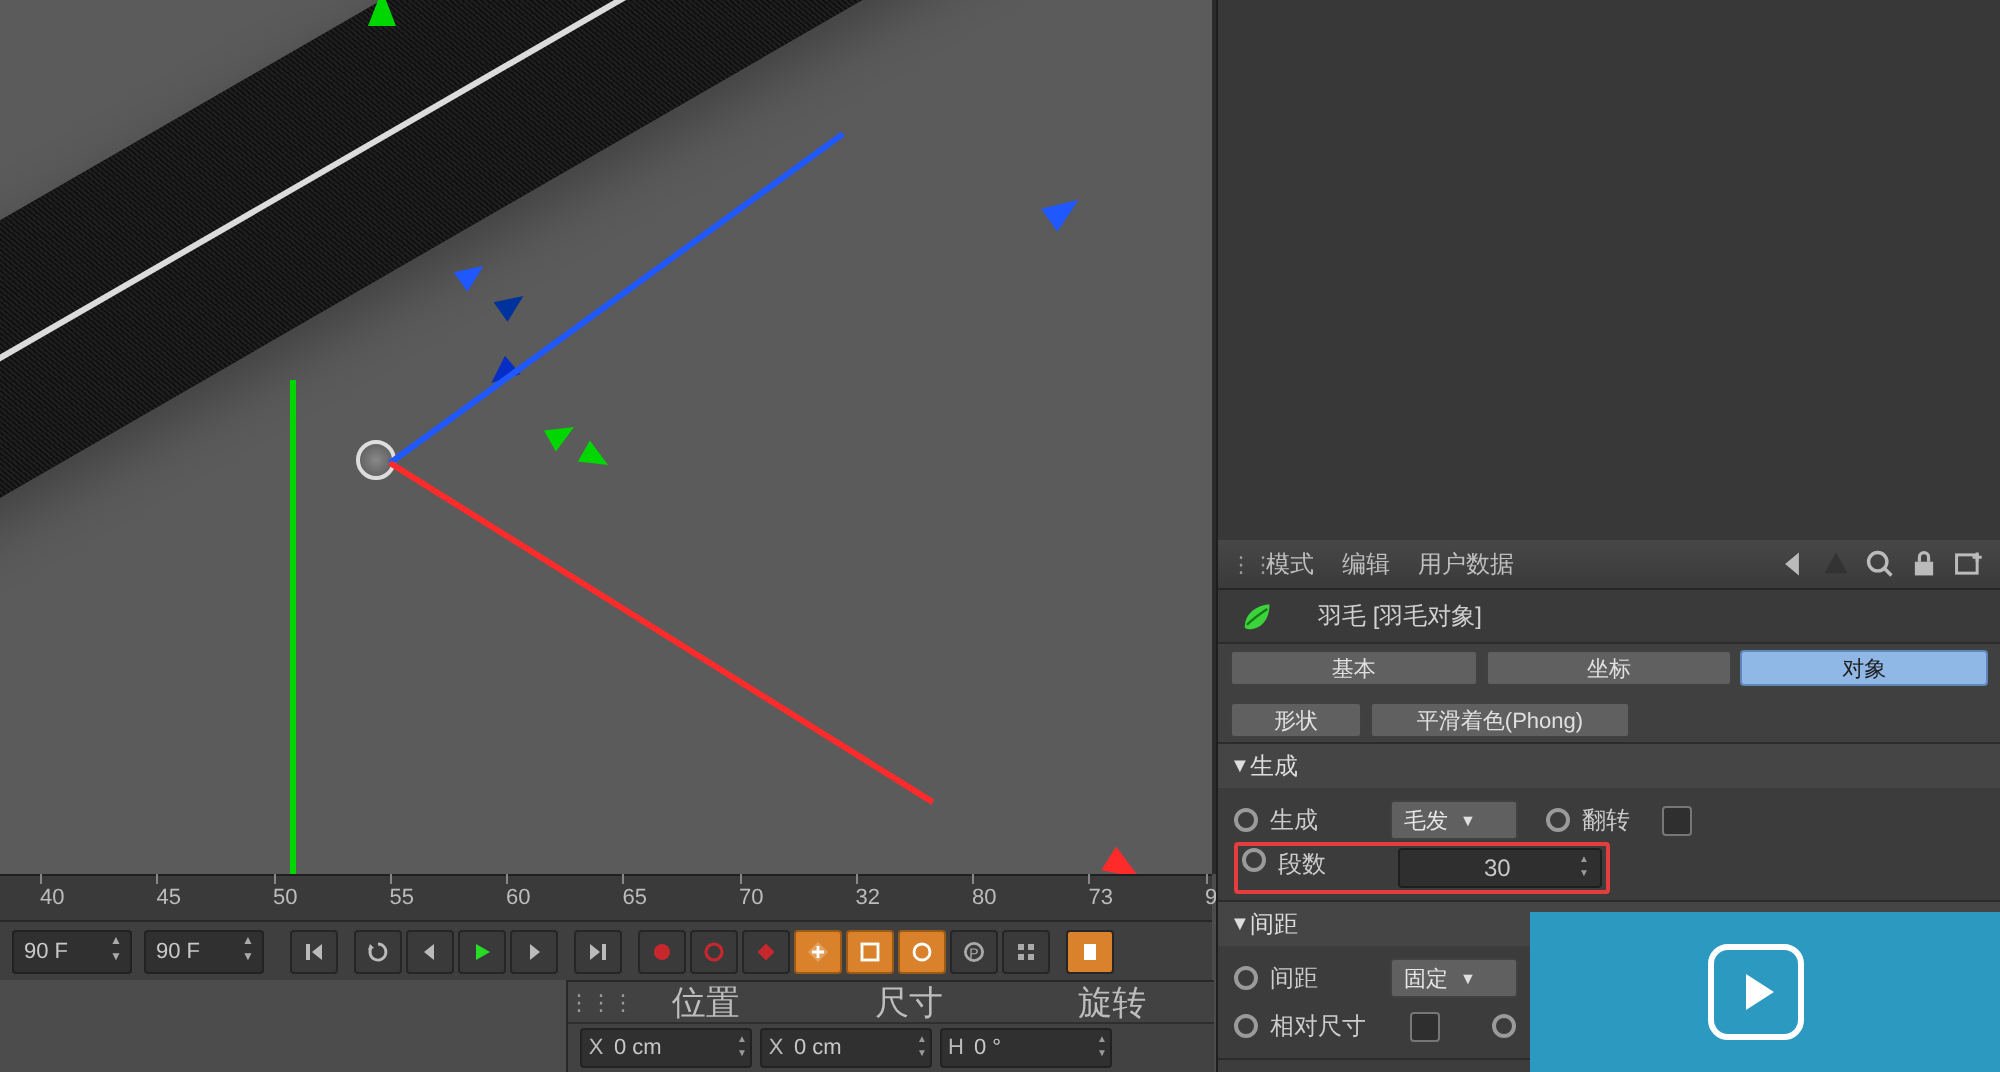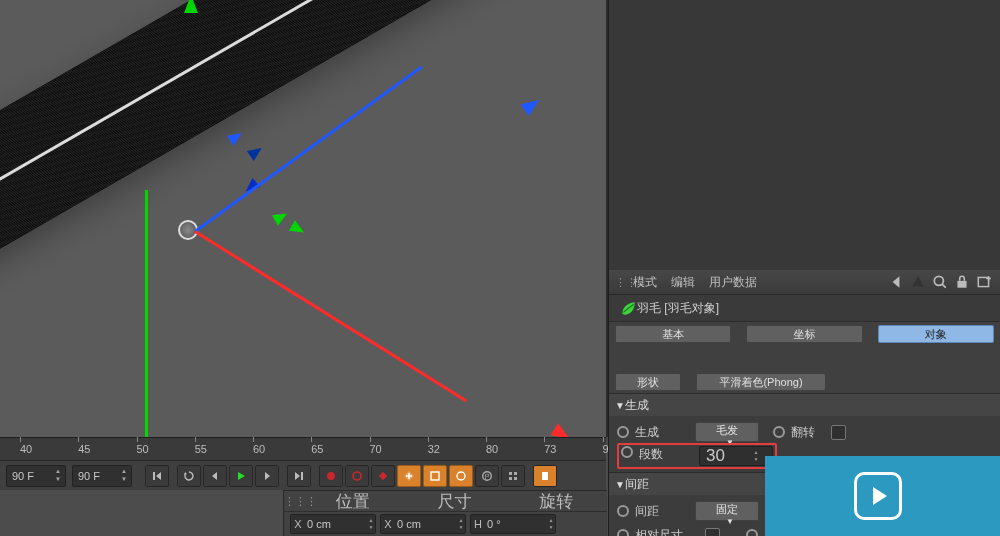--- a/index.html
+++ b/index.html
@@ -141,25 +141,25 @@
     font-size:12px; color:#bfbfbf;
   }
   .attr-head .grip { width:18px; color:#999; font-size:11px;}
   .attr-head .mitem { margin-right:14px; cursor:pointer;}
   .attr-head .icons { margin-left:auto; display:flex; gap:6px; padding-right:8px; align-items:center;}
   .attr-head .icons span { cursor:pointer; color:#aaa;}
   .att-icon {width:16px;height:16px;display:inline-flex;align-items:center;justify-content:center;}
 
   .obj-title {
     height:26px; background:#3a3a3a; display:flex; align-items:center;
-    padding-left:10px; font-size:12px; color:#d0d0d0; border-bottom:1px solid #2c2c2c;
+    padding-left:10px; font-size:12px; color:#d0d0d0; border-bottom:1px solid #2c2c2c;gap:22px;
   }
   .obj-title .leaf { width:18px; height:16px;}
 
-  .tabs { display:flex; flex-wrap:wrap; gap:15px; padding:3px 6px 2px; background:#404040; border-bottom:1px solid #2c2c2c;}
+  .tabs { display:flex; flex-wrap:wrap; gap:4px; padding:3px 6px 2px; background:#404040; border-bottom:1px solid #2c2c2c;}
   .tab {
     height:18px; padding:0 12px; min-width:66px;
     background:#606060; border:1px solid #414141; border-radius:2px;
     color:#e0e0e0; font-size:11px;
     display:flex; align-items:center; justify-content:center;
     cursor:pointer;
     box-sizing:border-box;
   }
   .tab.row1 { flex: 1; min-width:0;}
   .tab.sel { background:#8fb8e6; color:#1e1e1e; border-color:#5e86b8;}
@@ -172,29 +172,29 @@
     padding-left:6px; color:#ddd; font-size:12px; cursor:pointer;
   }
   .sec-hdr .tri { width:10px; font-size:10px; color:#ddd;}
   .sec-body { padding:4px 8px;}
   .prow { display:flex; align-items:center; height:24px;}
   .prow .dot { width:12px; height:12px; border:2px solid #9a9a9a; border-radius:50%; margin-right:6px; box-sizing:border-box; cursor:pointer;}
   .prow .plabel { width:60px; color:#ccc; font-size:12px;}
   .dropdown {
     height:18px; background:#606060; border:1px solid #414141; border-radius:2px;
     display:flex; align-items:center; padding:0 6px; color:#e6e6e6; font-size:11px;
-    cursor:pointer; min-width:50px;flex-direction:column;
+    cursor:pointer; min-width:50px;
   }
   .dropdown .arr { margin-left:6px; font-size:8px; color:#e0e0e0;}
   .chk { width:13px; height:13px; border:1px solid #777; background:#2f2f2f; border-radius:2px; cursor:pointer; margin-right:6px;}
   .val-field {
     height:18px; background:#2f2f2f; border:1px solid #1e1e1e; border-radius:2px;
     display:flex; align-items:center; padding:0 4px; min-width:64px;
   }
-  .val-field input { width:44px; background:transparent; border:none; color:#c8c8c8; font-size:17px; outline:none;}
+  .val-field input { width:44px; background:transparent; border:none; color:#c8c8c8; font-size:12px; outline:none;margin-left:36px;}
   .val-field .spin { width:8px; height:14px; display:flex; flex-direction:column;}
   .val-field .spin div { flex:1; font-size:5px; line-height:6px; color:#999; text-align:center;}
   .red-box { border:2px solid #e43d3d; padding:1px 2px; border-radius:2px; display:flex; align-items:flex-start;}
 
   
   .watermark {
     position:absolute; right:0; bottom:0;
     width:235px; height:80px;
     background:#2c99c0;
     display:flex; align-items:center; justify-content:center;

